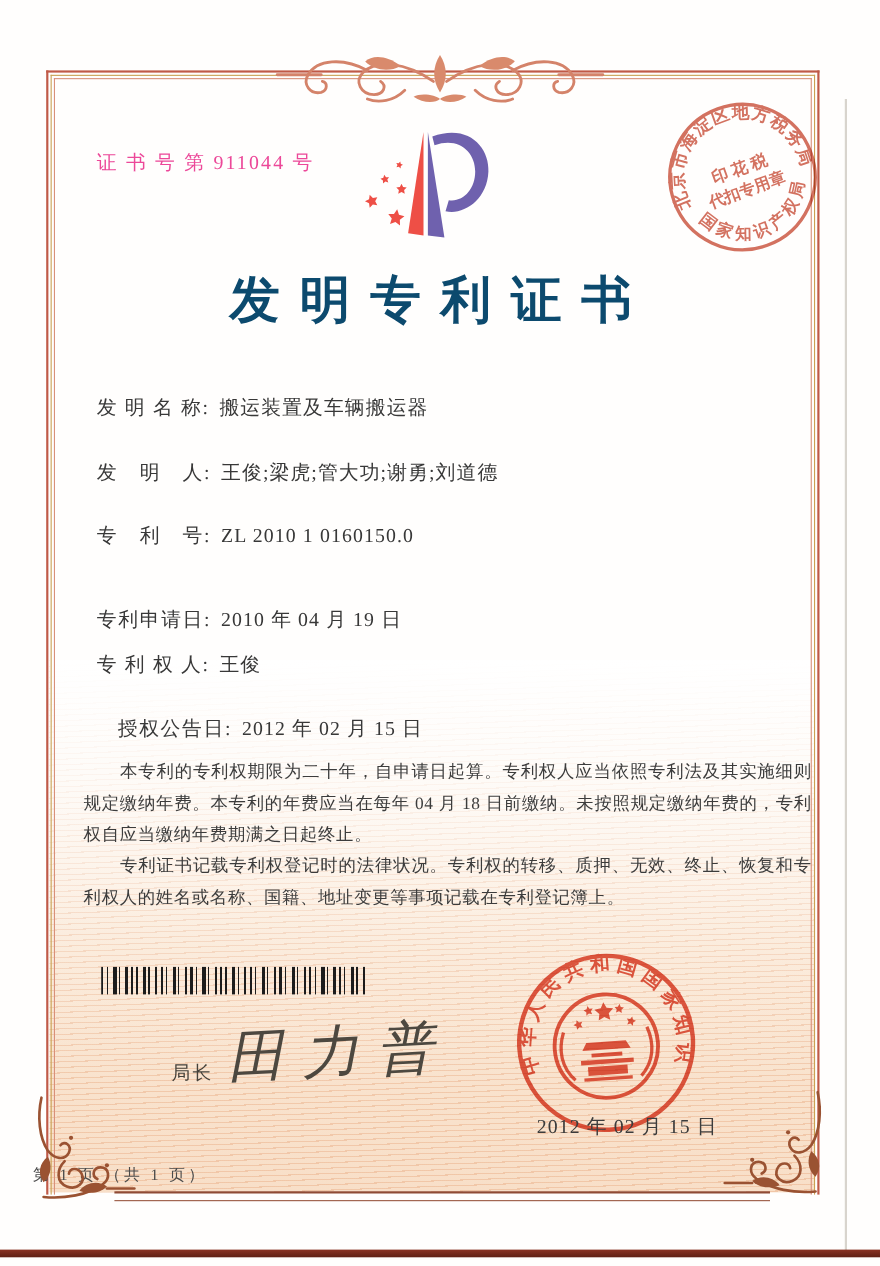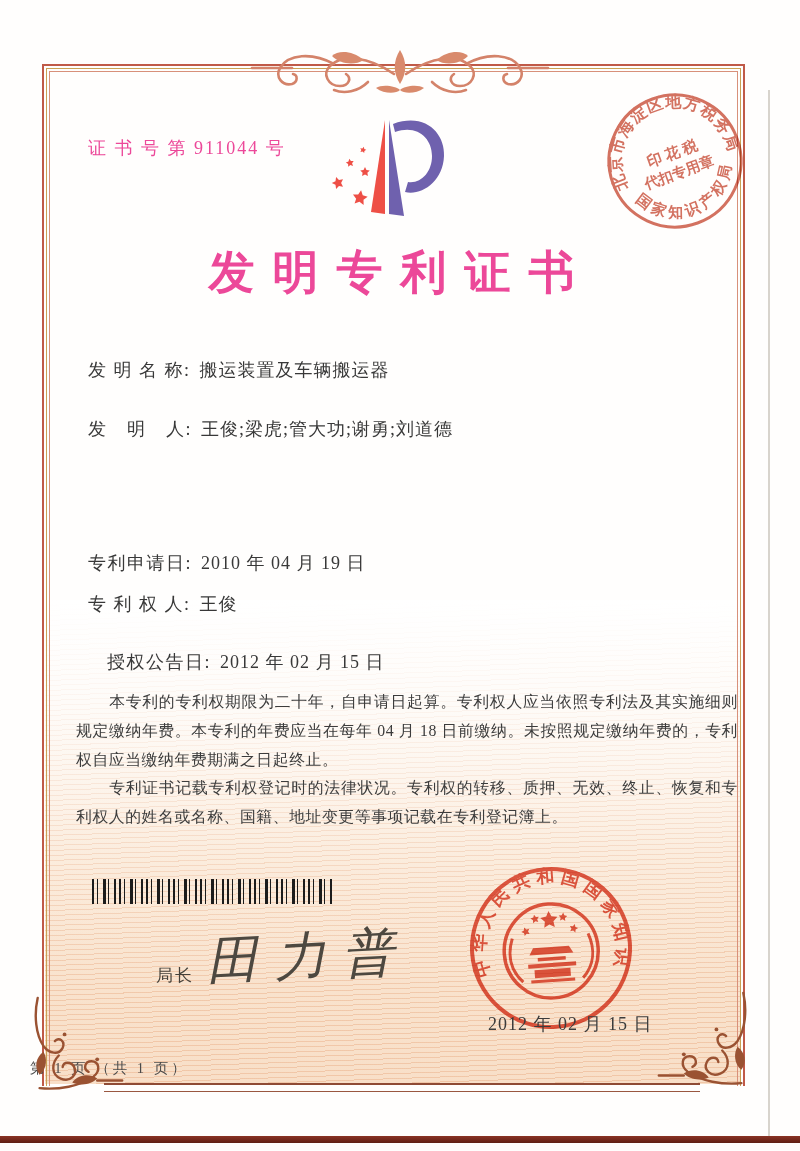--- a/index.html
+++ b/index.html
@@ -18,21 +18,21 @@
   
   .guilloche{position:absolute;left:45px;top:600px;width:695px;height:484px;
     background-image:
       linear-gradient(180deg, rgba(255,255,255,1) 0%, rgba(255,255,255,0.75) 22%, rgba(255,255,255,0.25) 52%, rgba(255,255,255,0) 80%),
       repeating-linear-gradient(178deg, rgba(224,142,92,0.30) 0px, rgba(224,142,92,0.30) 1px, rgba(255,248,240,0) 1px, rgba(255,248,240,0) 5px),
       linear-gradient(180deg, #fdf5ec 0%, #fae6d2 55%, #f8dfc8 100%);}
 
   .cert-no{position:absolute;left:88px;top:136px;font-size:18px;letter-spacing:2px;color:#ec4899;}
 
   .title{position:absolute;left:42px;top:242px;width:699px;text-align:center;
-         font-size:46px;font-weight:600;color:#ec4899;letter-spacing:18px;text-indent:18px;}
+         font-size:46px;font-weight:600;color:#0c4a6e;letter-spacing:18px;text-indent:18px;}
 
   .field{position:absolute;left:88px;font-size:18px;color:#383838;letter-spacing:1px;white-space:nowrap;}
   .f-label{letter-spacing:1.5px;}
   .f-value{margin-left:9px;}
 
   .legal{position:absolute;left:76px;top:688px;width:662px;}
   .legal p{margin:0;font-size:15.8px;line-height:1.82;letter-spacing:0.6px;
            text-indent:2.1em;text-align:justify;color:#3c3c3c;}
 
   .barcode{position:absolute;left:92px;top:879px;width:242px;height:25px;
@@ -131,20 +131,23 @@
     <text x="75" y="92" text-anchor="middle" font-size="14.5" fill="#cd5e4b" font-weight="bold">代扣专用章</text>
   </svg>
 
   <div class="title">发明专利证书</div>
 
   <div class="field" style="top:358px;">
     <span class="f-label">发 明 名 称:</span><span class="f-value">搬运装置及车辆搬运器</span>
   </div>
   <div class="field" style="top:417px;">
     <span class="f-label">发　明　人:</span><span class="f-value">王俊;梁虎;管大功;谢勇;刘道德</span>
+  </div>
+  <div class="field" style="top:475px;">
+    <span class="f-label">专　利　号:</span><span class="f-value">ZL 2010 1 0160150.0</span>
   </div>
   <div class="field" style="top:535px;margin-top:16px;">
     <span class="f-label">专利申请日:</span><span class="f-value">2010 年 04 月 19 日</span>
   </div>
   <div class="field" style="top:592px;">
     <span class="f-label">专 利 权 人:</span><span class="f-value">王俊</span>
   </div>
   <div class="field" style="top:650px;margin-left:19px;">
     <span class="f-label">授权公告日:</span><span class="f-value">2012 年 02 月 15 日</span>
   </div>

